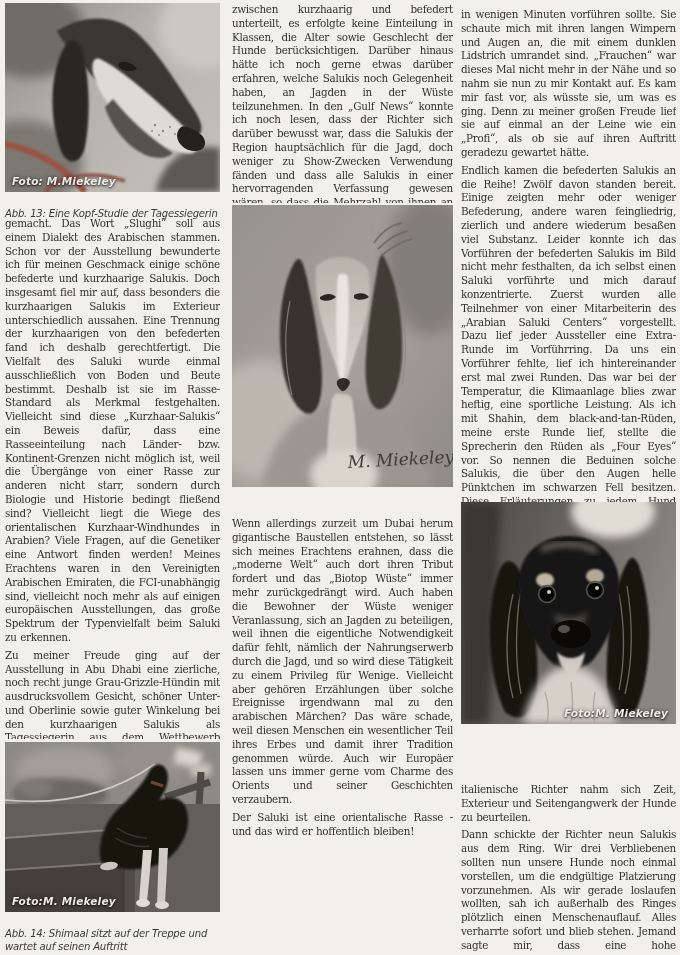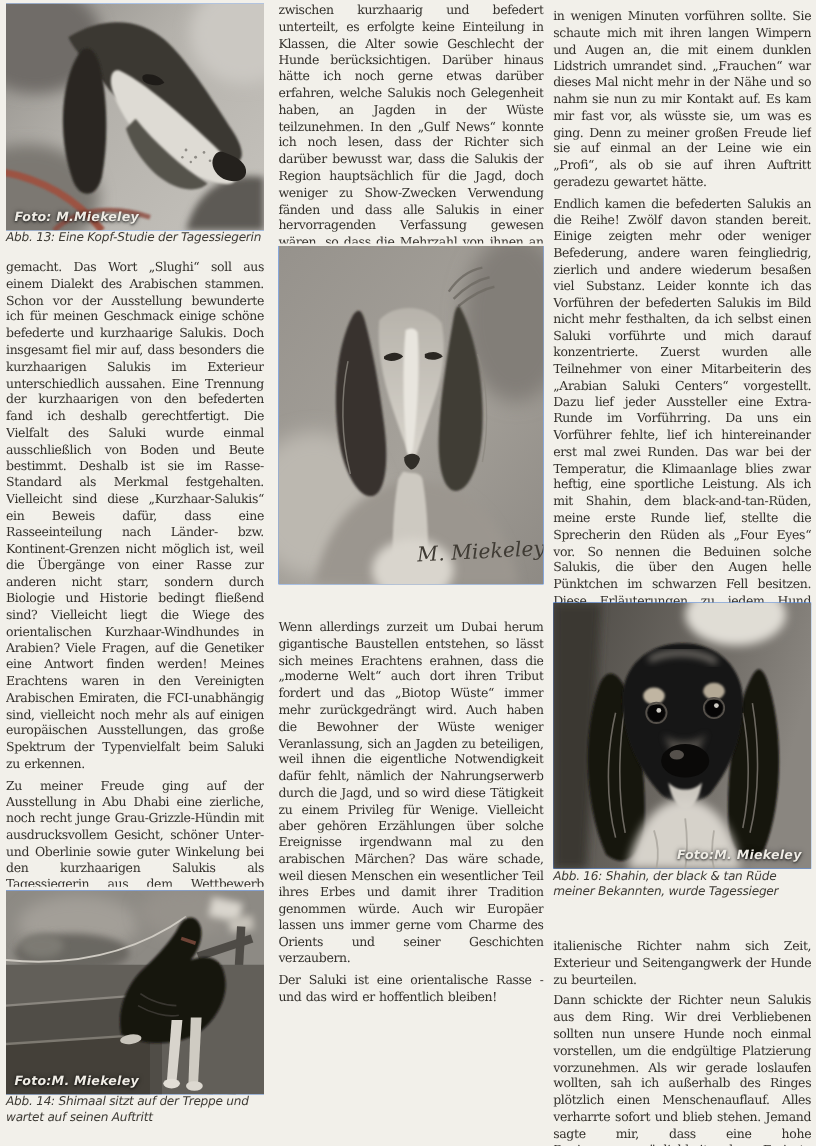--- a/index.html
+++ b/index.html
@@ -29,21 +29,21 @@
   .photo svg { display:block; width:100%; height:100%; }
   .credit {
     position:absolute; bottom:5px; left:7px;
     font-family:"DejaVu Sans","Liberation Sans",sans-serif;
     font-weight:bold; font-style:italic; font-size:10.5px; color:#efece5;
     text-shadow:0 1px 2px rgba(0,0,0,.75), 0 0 4px rgba(0,0,0,.5);
     letter-spacing:0.2px; white-space:nowrap;
   }
   .credit-right { left:auto; right:8px; }
   .caption {
-    display:block; margin-top:0;
+    display:block; margin-top:15px;
     font-family:"DejaVu Sans","Liberation Sans",sans-serif;
     font-style:italic; font-size:10.1px; line-height:13px;
     color:#3d3a34; letter-spacing:-0.2px; text-align:left;
   }
 
   
   .fig-abb13 { top:3px; }   .fig-abb13 .photo { height:189px; }
   .tb-left   { top:217px; height:522px; }
   .fig-abb14 { top:742px; } .fig-abb14 .photo { height:170px; }
 
@@ -282,21 +282,20 @@
           <path d="M96,150 C104,158 116,158 124,150 C122,164 116,172 110,172 C104,172 98,162 96,150 Z" fill="#ccc8c0" filter="url(#f16b1)"></path>
           <path d="M62,222 C70,184 88,164 110,164 C132,164 150,186 156,222 Z" fill="#d6d2ca" filter="url(#f16b4)"></path>
           <g stroke="#a8a49c" stroke-width="1.5" fill="none" opacity="0.8">
             <path d="M84,190 C88,202 88,212 86,222"></path>
             <path d="M110,180 C112,196 112,210 110,222"></path>
             <path d="M134,190 C132,202 132,214 134,222"></path>
           </g>
         </svg>
         <span class="credit credit-right">Foto:M. Miekeley</span>
       </div>
-      <figcaption class="caption">Abb. 16: Shahin, der black &amp; tan Rüde meiner Bekannten, wurde Tagessieger</figcaption>
     </figure>
 
     <div class="textblock tb-right-2">
       <p>italienische Richter nahm sich Zeit, Exterieur und Seitengangwerk der Hunde zu beurteilen.</p>
       <p>Dann schickte der Richter neun Salukis aus dem Ring. Wir drei Verbliebenen sollten nun unsere Hunde noch einmal vorstellen, um die endgültige Platzierung vorzunehmen. Als wir gerade loslaufen wollten, sah ich außerhalb des Ringes plötzlich einen Menschenauflauf. Alles verharrte sofort und blieb stehen. Jemand sagte mir, dass eine hohe Regierungspersönlichkeit der Emirate erschienen war. Alle Blicke waren auf den Kronprinzen der</p>
     </div>
   </div>
 
 </div>
 

